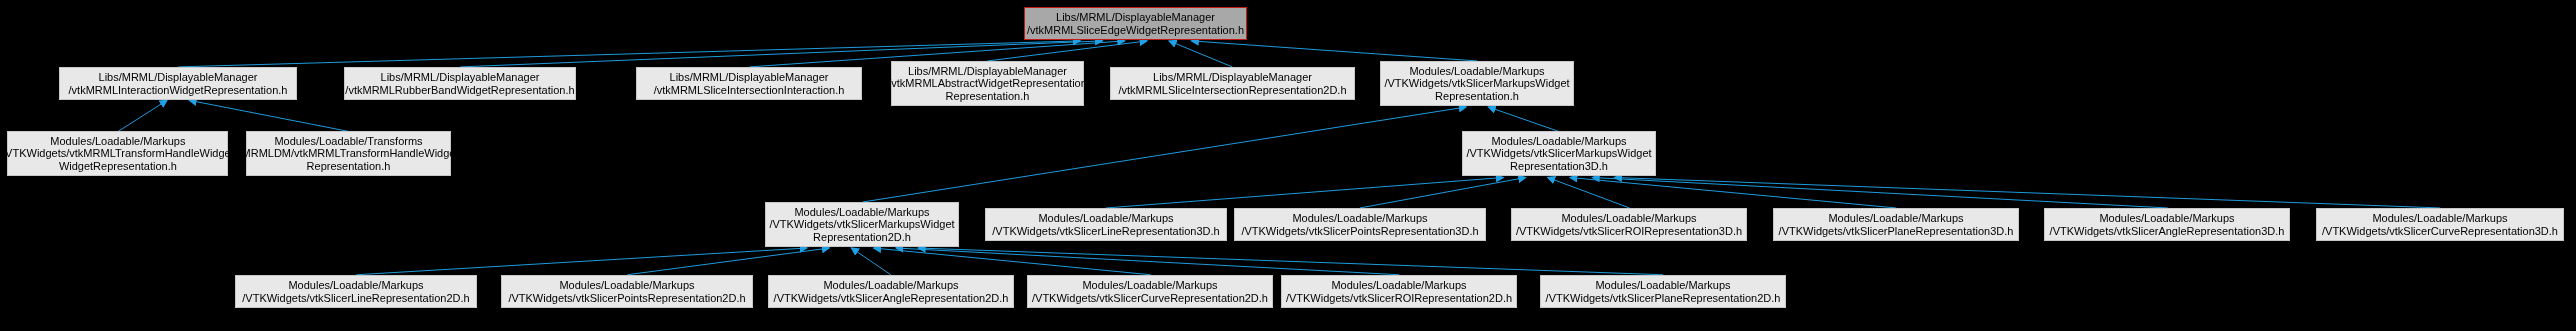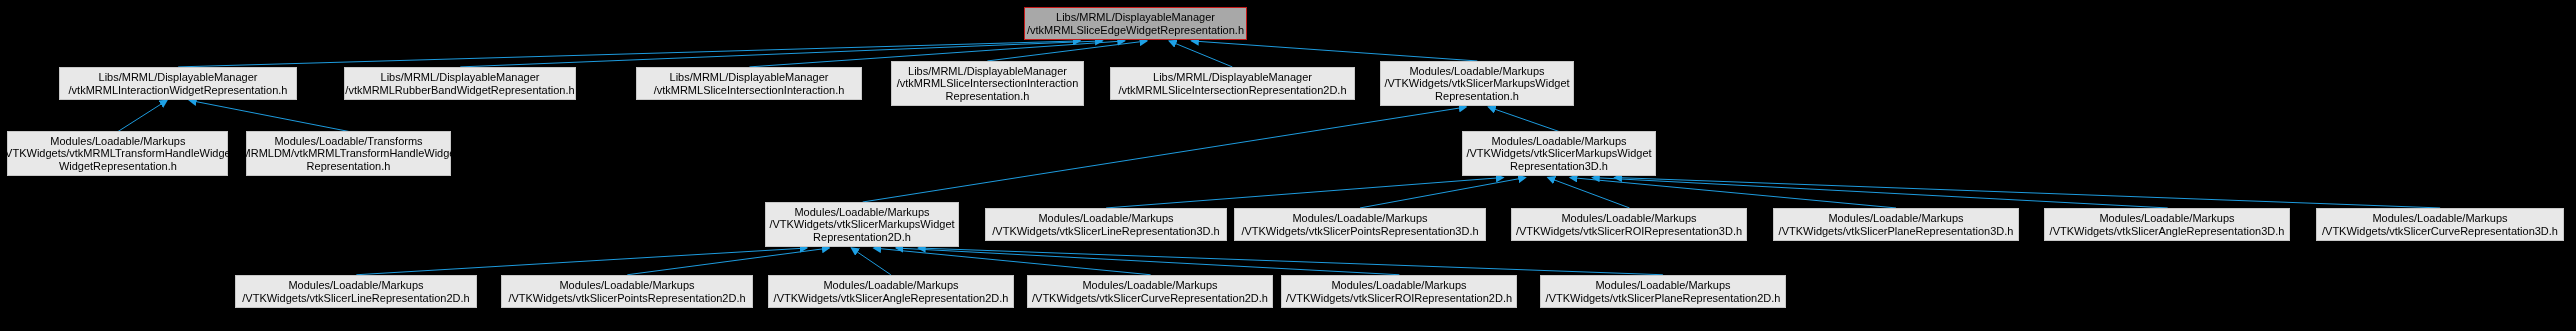--- a/index.html
+++ b/index.html
@@ -99,21 +99,21 @@
       <div class="node" style="left: 344px; top: 67px; width: 232px; height: 33px;">
         <div class="nl">Libs/MRML/DisplayableManager</div>
         <div class="nl">/vtkMRMLRubberBandWidgetRepresentation.h</div>
       </div>
       <div class="node" style="left: 636px; top: 67px; width: 226px; height: 33px;">
         <div class="nl">Libs/MRML/DisplayableManager</div>
         <div class="nl">/vtkMRMLSliceIntersectionInteraction.h</div>
       </div>
       <div class="node" style="left: 891px; top: 61px; width: 193px; height: 45px;">
         <div class="nl">Libs/MRML/DisplayableManager</div>
-        <div class="nl">/vtkMRMLSliceIntersectionInteraction</div>
+        <div class="nl">/vtkMRMLAbstractWidgetRepresentation</div>
         <div class="nl">Representation.h</div>
       </div>
       <div class="node" style="left: 1110px; top: 67px; width: 245px; height: 33px;">
         <div class="nl">Libs/MRML/DisplayableManager</div>
         <div class="nl">/vtkMRMLSliceIntersectionRepresentation2D.h</div>
       </div>
       <div class="node" style="left: 1380px; top: 61px; width: 194px; height: 45px;">
         <div class="nl">Modules/Loadable/Markups</div>
         <div class="nl">/VTKWidgets/vtkSlicerMarkupsWidget</div>
         <div class="nl">Representation.h</div>

